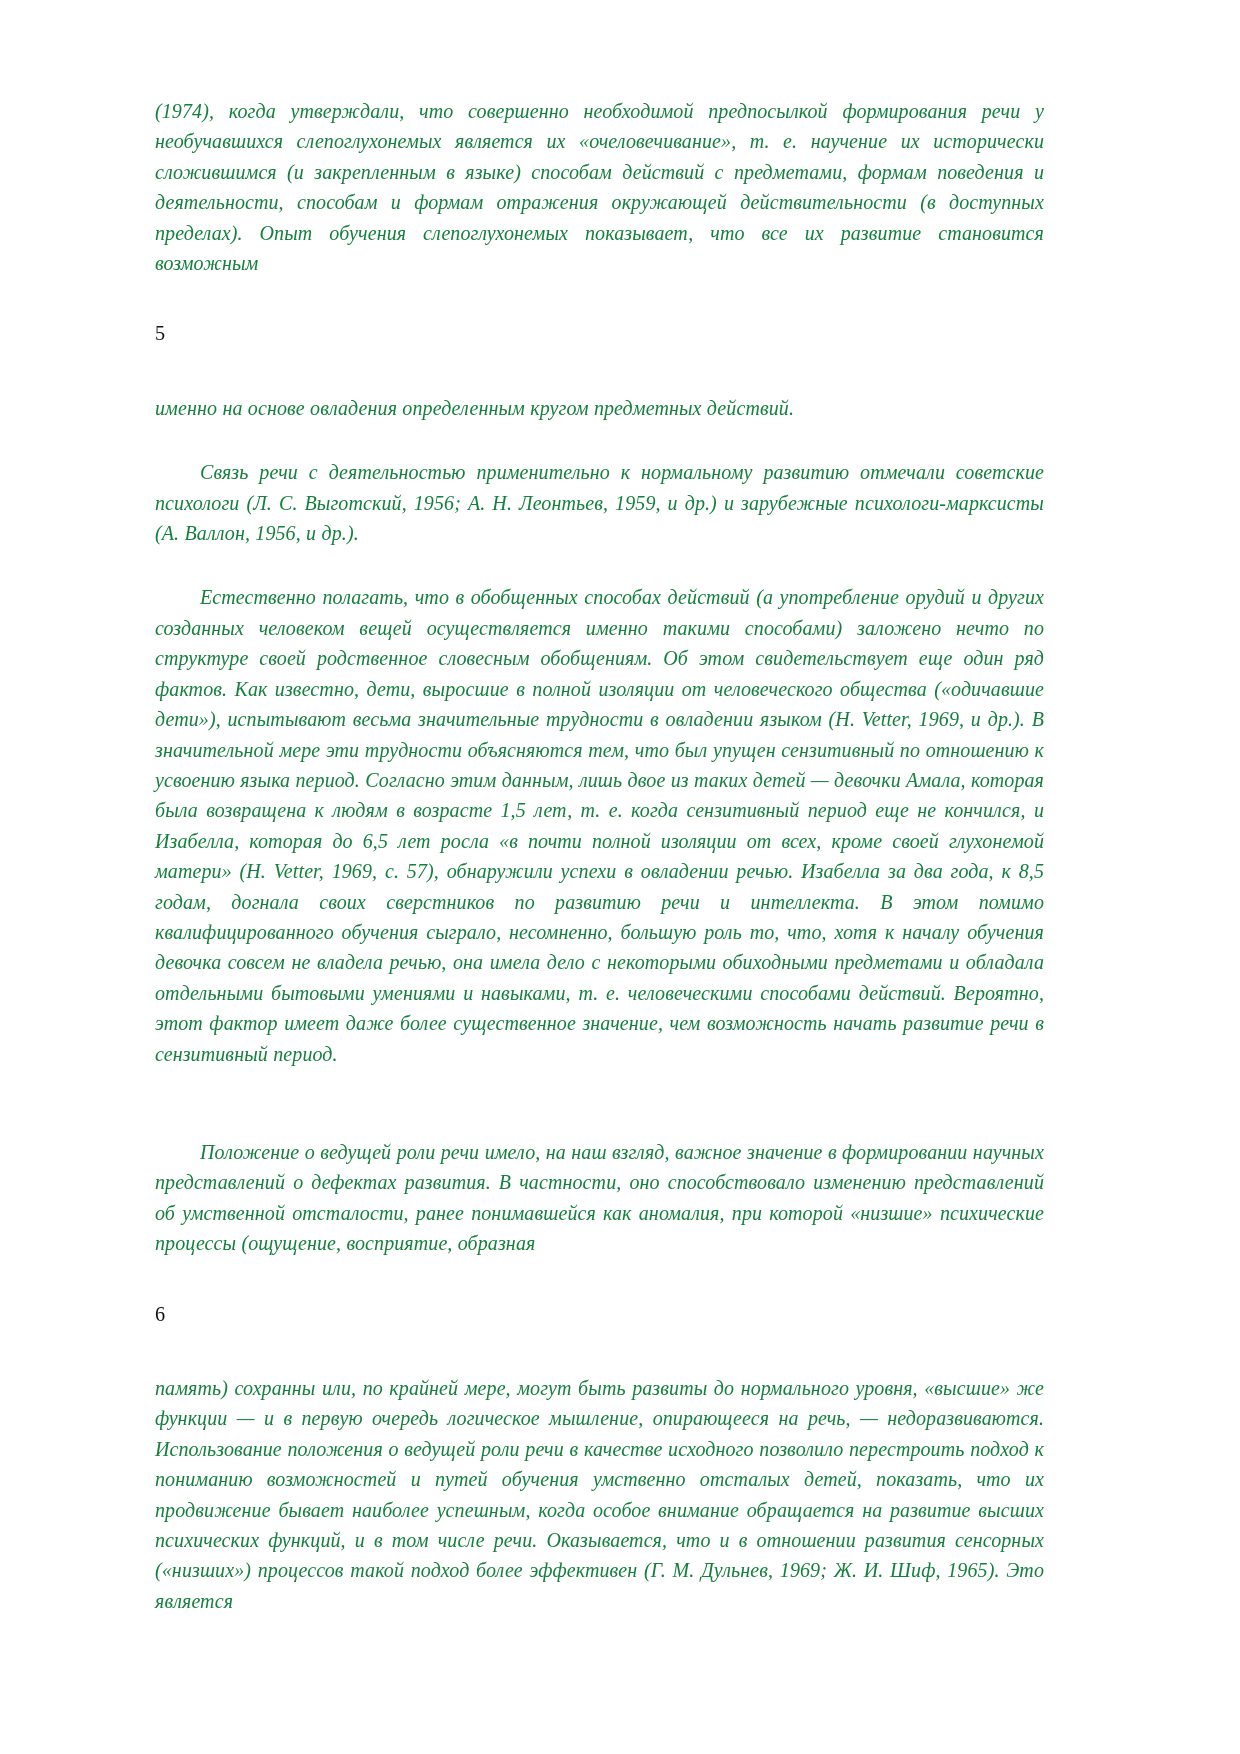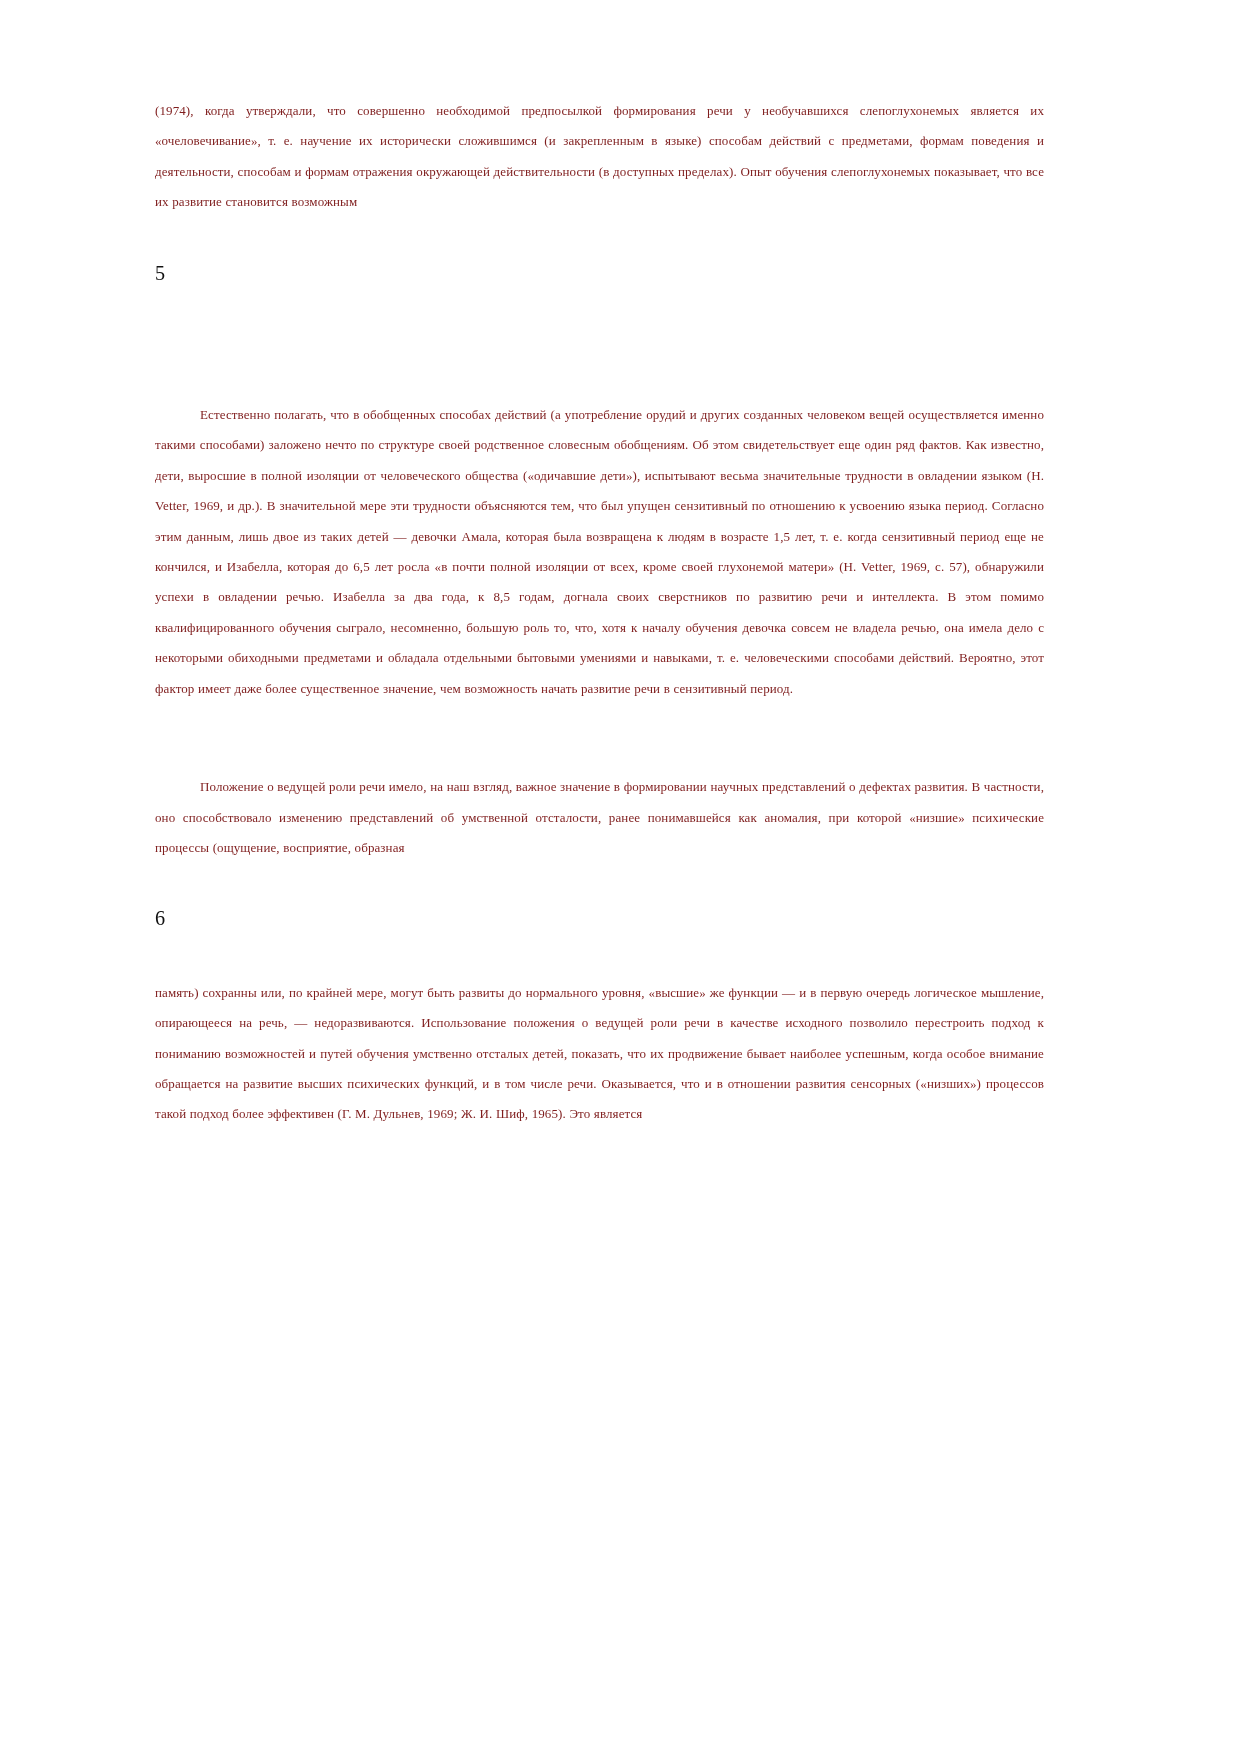--- a/index.html
+++ b/index.html
@@ -23,25 +23,26 @@
     box-sizing: border-box;
     padding: 96px 196px 0 155px;
   }
   .doc-body {
     width: 889px;
   }
   p.para {
     margin: 0;
     text-align: justify;
     text-justify: inter-word;
-    font-size: 13px;
+    font-size: 20px;
     line-height: 30.4px;
     letter-spacing: 0.1px;
     word-spacing: 0.2px;
-    color: #7f1d1d;
+    color: #15803d;
+    font-style: italic;
   }
   p.para.indent {
     text-indent: 45px;
   }
   p.para.noindent {
     text-indent: 0;
   }
   .gap-md { height: 34px; }
   .gap-lg { height: 40px; }
   .gap-xl { height: 44px; }
@@ -67,23 +68,25 @@
   <div class="doc-body">
 
     <p class="para noindent">(1974), когда утверждали, что совершенно необходимой предпосылкой формирования речи у необучавшихся слепоглухонемых является их «очеловечивание», т. е. научение их исторически сложившимся (и закрепленным в языке) способам действий с предметами, формам поведения и деятельности, способам и формам отражения окружающей действительности (в доступных пределах). Опыт обучения слепоглухонемых показывает, что все их развитие становится возможным</p>
 
     <div class="gap-lg"></div>
 
     <p class="page-marker">5</p>
 
     <div class="gap-xl"></div>
 
+    <p class="para noindent">именно на основе овладения определенным кругом предметных действий.</p>
 
     <div class="gap-md"></div>
 
+    <p class="para indent">Связь речи с деятельностью применительно к нормальному развитию отмечали советские психологи (Л. С. Выготский, 1956; А. Н. Леонтьев, 1959, и др.) и зарубежные психологи-марксисты (А. Валлон, 1956, и др.).</p>
 
     <div class="gap-md"></div>
 
     <p class="para indent">Естественно полагать, что в обобщенных способах действий (а употребление орудий и других созданных человеком вещей осуществляется именно такими способами) заложено нечто по структуре своей родственное словесным обобщениям. Об этом свидетельствует еще один ряд фактов. Как известно, дети, выросшие в полной изоляции от человеческого общества («одичавшие дети»), испытывают весьма значительные трудности в овладении языком (H. Vetter, 1969, и др.). В значительной мере эти трудности объясняются тем, что был упущен сензитивный по отношению к усвоению языка период. Согласно этим данным, лишь двое из таких детей — девочки Амала, которая была возвращена к людям в возрасте 1,5 лет, т. е. когда сензитивный период еще не кончился, и Изабелла, которая до 6,5 лет росла «в почти полной изоляции от всех, кроме своей глухонемой матери» (H. Vetter, 1969, с. 57), обнаружили успехи в овладении речью. Изабелла за два года, к 8,5 годам, догнала своих сверстников по развитию речи и интеллекта. В этом помимо квалифицированного обучения сыграло, несомненно, большую роль то, что, хотя к началу обучения девочка совсем не владела речью, она имела дело с некоторыми обиходными предметами и обладала отдельными бытовыми умениями и навыками, т. е. человеческими способами действий. Вероятно, этот фактор имеет даже более существенное значение, чем возможность начать развитие речи в сензитивный период.</p>
 
     <div class="gap-md"></div>
 
 
     <div class="gap-md"></div>
 

